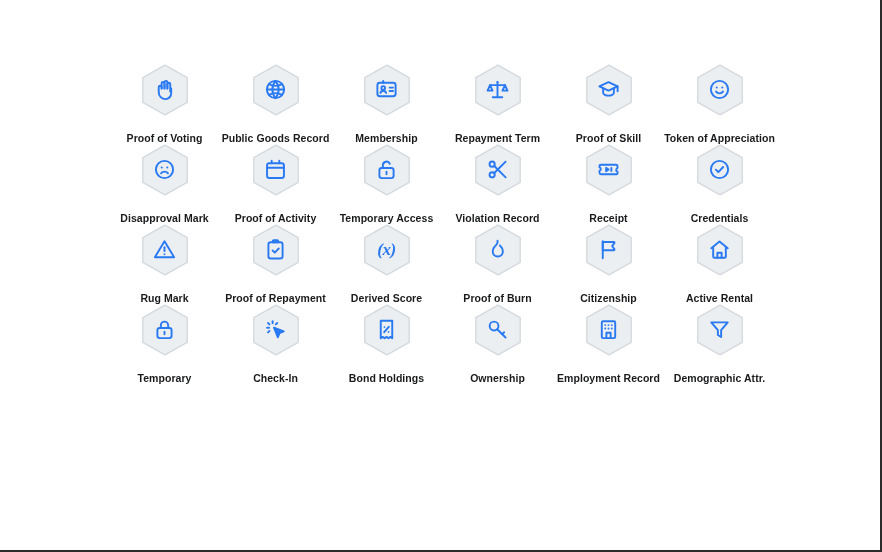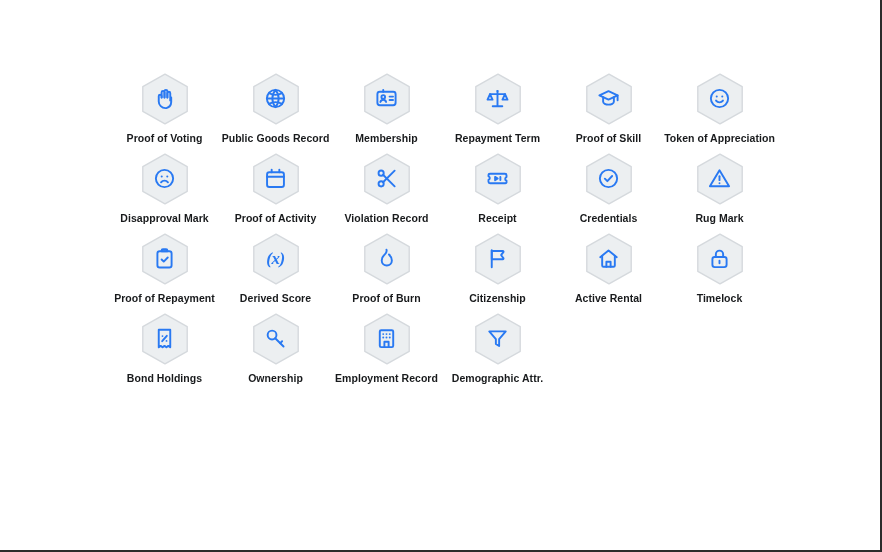--- a/index.html
+++ b/index.html
@@ -42,21 +42,21 @@
     row-gap: 0px;
     margin-left: 4px;
   }
 
   .icon-cell {
     width: 111px;
     height: 80px;
     display: flex;
     flex-direction: column;
     align-items: center;
-    justify-content: flex-end;
+    justify-content: space-between;
     box-sizing: border-box;
   }
 
   .hex-badge {
     position: relative;
     width: 48px;
     height: 52px;
     display: flex;
     align-items: center;
     justify-content: center;
@@ -250,20 +250,35 @@
           </div>
           <div class="icon-label">Proof of Activity</div>
         </div>
         <div class="icon-cell">
           <div class="hex-badge">
             <svg class="hex-svg" viewBox="0 0 48 52" xmlns="http://www.w3.org/2000/svg" aria-hidden="true">
               <polygon points="24,1.2 46.2,13.6 46.2,38.4 24,50.8 1.8,38.4 1.8,13.6" fill="#eceff1" stroke="#d5d9dd" stroke-width="1.4" stroke-linejoin="round"></polygon>
             </svg>
             <span class="glyph">
               <svg viewBox="0 0 24 24" fill="none" stroke="currentColor" stroke-width="2" stroke-linecap="round" stroke-linejoin="round">
+                <rect x="4.6" y="10.4" width="14.8" height="10.6" rx="2.4"></rect>
+                <path d="M8.2 10.4V7.6a3.8 3.8 0 0 1 7.3-1.5"></path>
+                <path d="M12 14.4v2.6"></path>
+              </svg>
+            </span>
+          </div>
+          <div class="icon-label">Temporary Access</div>
+        </div>
+        <div class="icon-cell">
+          <div class="hex-badge">
+            <svg class="hex-svg" viewBox="0 0 48 52" xmlns="http://www.w3.org/2000/svg" aria-hidden="true">
+              <polygon points="24,1.2 46.2,13.6 46.2,38.4 24,50.8 1.8,38.4 1.8,13.6" fill="#eceff1" stroke="#d5d9dd" stroke-width="1.4" stroke-linejoin="round"></polygon>
+            </svg>
+            <span class="glyph">
+              <svg viewBox="0 0 24 24" fill="none" stroke="currentColor" stroke-width="2" stroke-linecap="round" stroke-linejoin="round">
                 <circle cx="6.4" cy="6.4" r="2.7"></circle>
                 <circle cx="6.4" cy="17.6" r="2.7"></circle>
                 <path d="M20.5 3.8 8.4 15.9"></path>
                 <path d="M8.4 8.1 20.5 20.2"></path>
               </svg>
             </span>
           </div>
           <div class="icon-label">Violation Record</div>
         </div>
         <div class="icon-cell">
@@ -382,21 +397,39 @@
               <polygon points="24,1.2 46.2,13.6 46.2,38.4 24,50.8 1.8,38.4 1.8,13.6" fill="#eceff1" stroke="#d5d9dd" stroke-width="1.4" stroke-linejoin="round"></polygon>
             </svg>
             <span class="glyph">
               <svg viewBox="0 0 24 24" fill="none" stroke="currentColor" stroke-width="2" stroke-linecap="round" stroke-linejoin="round">
                 <rect x="4.6" y="10.4" width="14.8" height="10.6" rx="2.4"></rect>
                 <path d="M8.2 10.4V7.6a3.8 3.8 0 0 1 7.6 0v2.8"></path>
                 <path d="M12 14.4v2.6"></path>
               </svg>
             </span>
           </div>
-          <div class="icon-label">Timelock</div>
+          <div class="icon-label">Temporary</div>
+        </div>
+        <div class="icon-cell">
+          <div class="hex-badge">
+            <svg class="hex-svg" viewBox="0 0 48 52" xmlns="http://www.w3.org/2000/svg" aria-hidden="true">
+              <polygon points="24,1.2 46.2,13.6 46.2,38.4 24,50.8 1.8,38.4 1.8,13.6" fill="#eceff1" stroke="#d5d9dd" stroke-width="1.4" stroke-linejoin="round"></polygon>
+            </svg>
+            <span class="glyph">
+              <svg viewBox="0 0 24 24" fill="none" stroke="currentColor" stroke-width="2" stroke-linecap="round" stroke-linejoin="round">
+                <path d="M10.4 10.1 20.6 14l-4.4 1.7-1.7 4.4-4.1-10z" fill="currentColor" stroke="currentColor"></path>
+                <path d="M9 3.3v2.1"></path>
+                <path d="M4.2 5.2 5.7 6.7"></path>
+                <path d="M3.2 10.1h2.1"></path>
+                <path d="M4.2 15 5.7 13.5"></path>
+                <path d="M13.8 5.2 12.3 6.7"></path>
+              </svg>
+            </span>
+          </div>
+          <div class="icon-label">Check-In</div>
         </div>
         <div class="icon-cell">
           <div class="hex-badge">
             <svg class="hex-svg" viewBox="0 0 48 52" xmlns="http://www.w3.org/2000/svg" aria-hidden="true">
               <polygon points="24,1.2 46.2,13.6 46.2,38.4 24,50.8 1.8,38.4 1.8,13.6" fill="#eceff1" stroke="#d5d9dd" stroke-width="1.4" stroke-linejoin="round"></polygon>
             </svg>
             <span class="glyph">
               <svg viewBox="0 0 24 24" fill="none" stroke="currentColor" stroke-width="2" stroke-linecap="round" stroke-linejoin="round">
                 <path d="M6 2.8h12v18.4l-2-1.5-2 1.5-2-1.5-2 1.5-2-1.5-2 1.5z"></path>
                 <path d="m14.4 9.2-4.8 5.6"></path>

